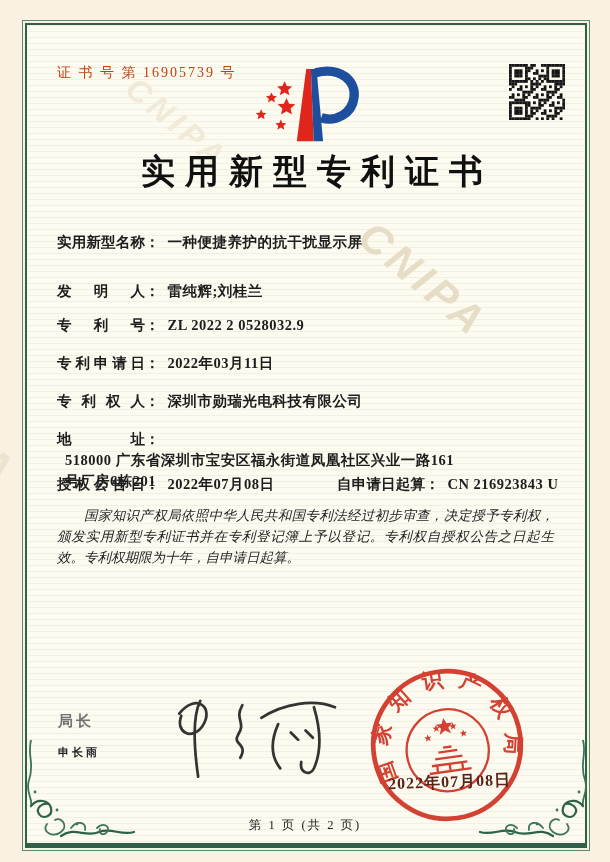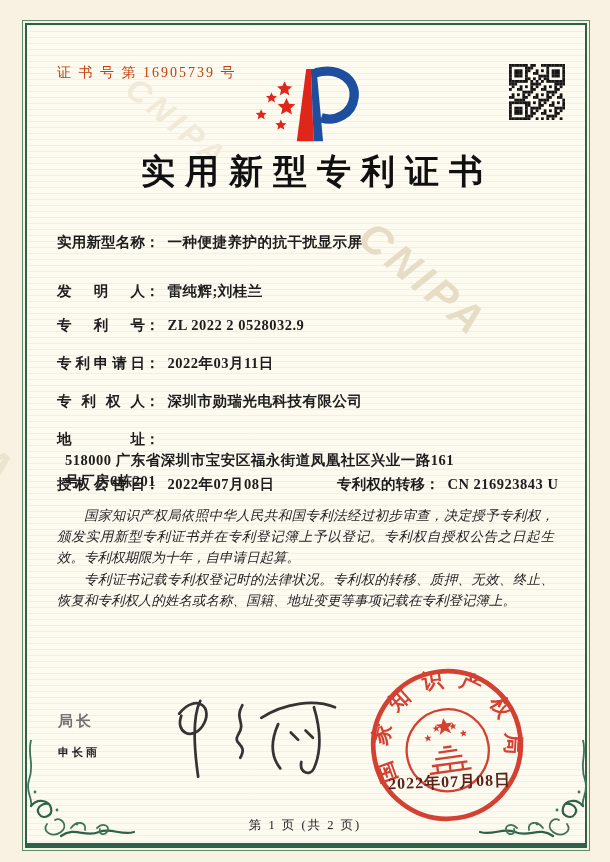--- a/index.html
+++ b/index.html
@@ -397,27 +397,26 @@
   </div>
   <div class="row" style="top:390px">
     <span class="flabel">专利权人</span><span class="colon">：</span><span class="fvalue">深圳市勋瑞光电科技有限公司</span>
   </div>
   <div class="row" style="top:428px">
     <span class="flabel">地址</span><span class="colon">：</span><span class="fvalue fvalue-wide">518000 广东省深圳市宝安区福永街道凤凰社区兴业一路161号厂房6栋201</span>
   </div>
   <div class="row" style="top:473px">
     <span class="flabel">授权公告日</span><span class="colon">：</span><span class="fvalue">2022年07月08日</span>
     <span class="pair2">
-      <span class="flabel">专利权的转移</span><span class="colon">：</span><span class="fvalue">CN 216923843 U</span>
+      <span class="flabel">自申请日起算</span><span class="colon">：</span><span class="fvalue">CN 216923843 U</span>
     </span>
   </div>
 
   <div class="paras">
     <p>国家知识产权局依照中华人民共和国专利法经过初步审查，决定授予专利权，颁发实用新型专利证书并在专利登记簿上予以登记。专利权自授权公告之日起生效。专利权期限为十年，自申请日起算。</p>
-    <p>专利证书记载专利权登记时的法律状况。专利权的转移、质押、无效、终止、恢复和专利权人的姓名或名称、国籍、地址变更等事项记载在专利登记簿上。</p>
   </div>
 
   <div class="official-title">局长</div>
   <div class="official-name">申长雨</div>
 
   <svg class="signature" width="190" height="100" viewBox="0 0 180 95">
     <g fill="none" stroke="#1f1f1f" stroke-width="2.6" stroke-linecap="round" opacity="0.9">
       <path d="M38,18 C30,34 32,62 36,90"></path>
       <path d="M18,30 C34,10 52,24 40,42 C30,56 14,48 20,32"></path>
       <path d="M78,22 C70,36 82,38 74,50 C68,60 84,58 76,72"></path>

